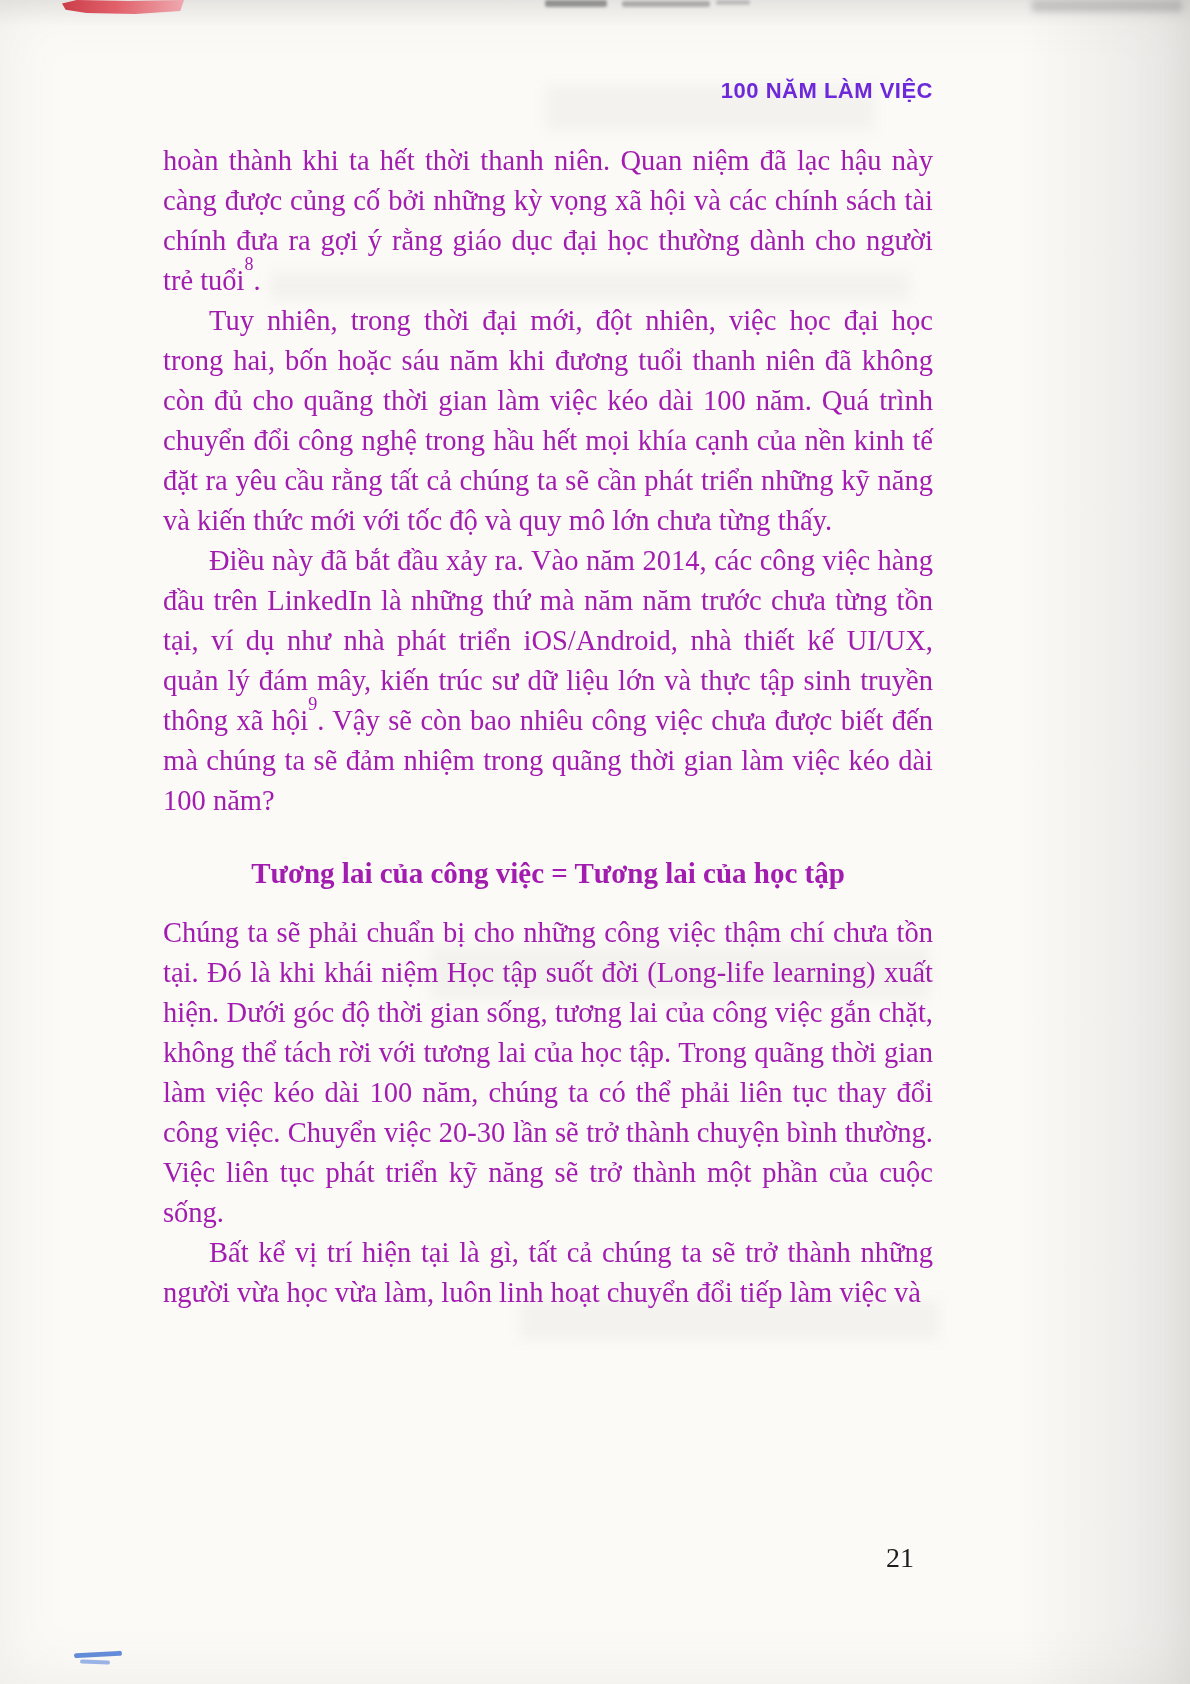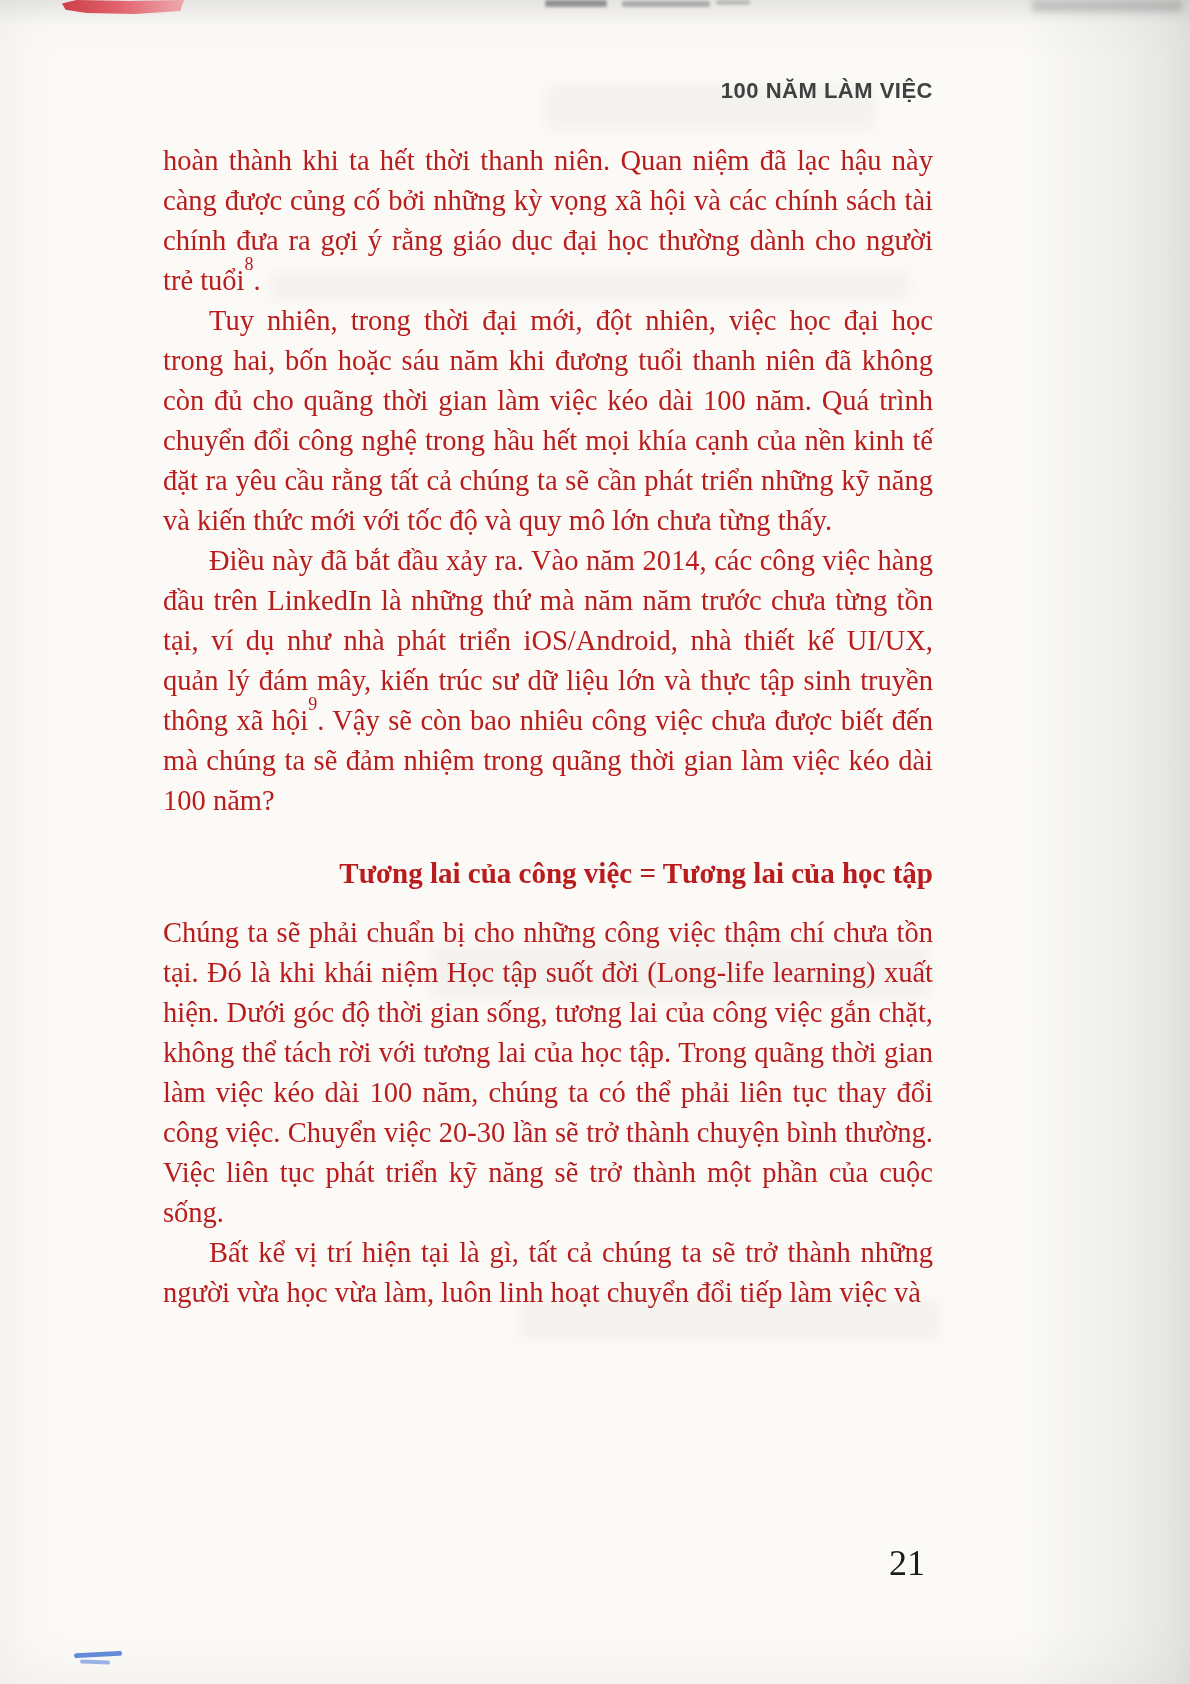--- a/index.html
+++ b/index.html
@@ -43,42 +43,42 @@
   .ghost { position:absolute; background:rgba(100,100,100,0.05); filter:blur(7px); pointer-events:none; }
   .ghost.g1 { left:545px; top:85px;  width:330px; height:45px; }
   .ghost.g2 { left:270px; top:272px; width:640px; height:28px; }
   .ghost.g3 { left:430px; top:945px; width:500px; height:55px; }
   .ghost.g4 { left:520px; top:1300px; width:420px; height:40px; }
   
   .running-head {
     position:absolute; top:78px; right:257px;
     font-family:"Liberation Sans", sans-serif;
     font-size:22px; font-weight:700; letter-spacing:0.5px;
-    color:#404040;
+    color:#6d28d9;
   }
   
   .text-block {
     position:absolute; left:163px; top:141px; width:770px;
     font-size:28.5px; line-height:40px;
-    color:#b91c1c;
+    color:#a21caf;
     text-align:justify;
   }
   .text-block p { margin:0; }
   .indent { text-indent:46px; }
   sup.fnote { font-size:18px; position:relative; top:-10px; line-height:0; }
   .section-heading {
     font-weight:700; font-size:29px;
     margin-top:32px !important; margin-bottom:20px !important;
-    text-align:right; text-indent:0;
+    text-align:center; text-indent:0;
   }
   .ital { }
   
   .page-number {
-    position:absolute; top:1542px; right:265px;
-    font-size:36px; color:#1c1c1e;
+    position:absolute; top:1542px; right:276px;
+    font-size:28px; color:#1c1c1e;
   }
 </style>
 </head>
 <body>
 
 <div class="page">
 
   <div class="top-shade"></div>
   <div class="right-shade"></div>
   <div class="red-mark"></div>

